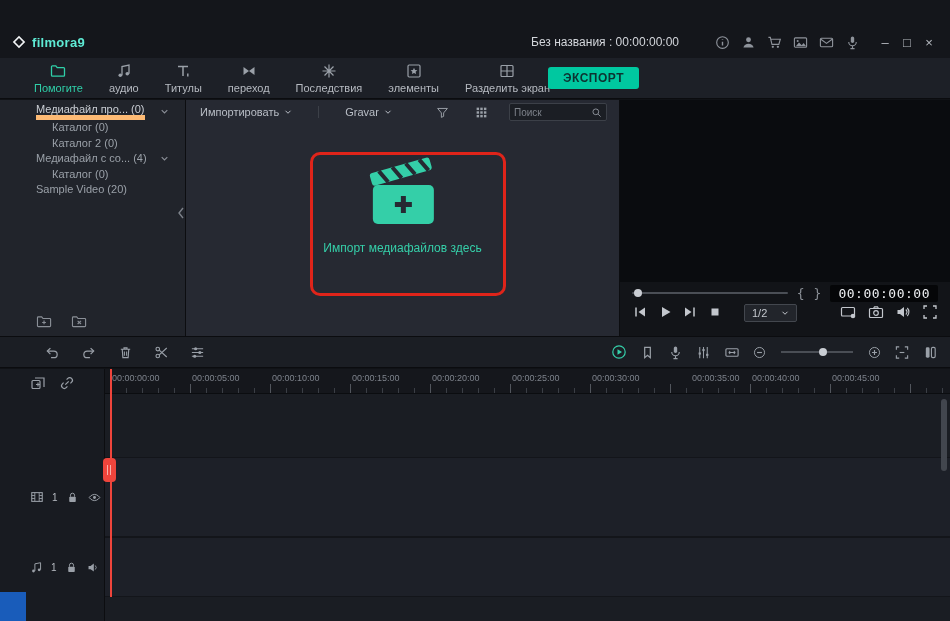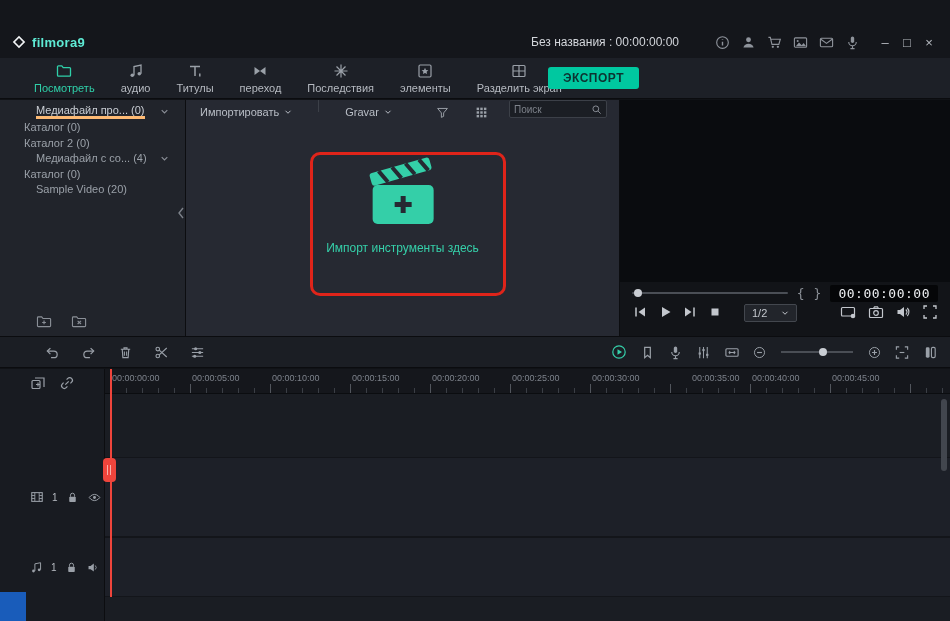--- a/index.html
+++ b/index.html
@@ -26,30 +26,30 @@
   .tab .ticon{color:#9aa0a8;height:16px}
   .tab.active{color:#2fd0a9}
   .tab.active .ticon{color:#2fd0a9}
   .export-btn{position:absolute;left:548px;top:9px;background:#00c8a0;color:#0c3331;font-weight:bold;font-size:12px;padding:4px 15px;border-radius:3px;letter-spacing:.5px;cursor:pointer}
 
   
   .content{position:absolute;top:100px;left:0;width:100%;height:236px;display:flex}
 
   .sidebar{width:186px;background:#21242b;position:relative;border-right:1px solid #0c0d10;padding-top:4px}
   .tree-item{height:15.5px;display:flex;align-items:center;font-size:11px;color:#9aa0a8;padding-left:36px;position:relative;cursor:pointer}
-  .tree-item.ind{padding-left:24px}
+  .tree-item.ind{padding-left:52px}
   .tree-item.sel{color:#c9cdd3}
-  .tree-item.sel .lbl{border-bottom:3px solid #fdba74}
+  .tree-item.sel .lbl{border-bottom:5px solid #fdba74}
   .tree-item .chev{position:absolute;right:16px;color:#8a8f97}
   .folder-actions{position:absolute;left:36px;bottom:7px;display:flex;gap:18px;color:#8a8f97}
   .folder-actions .ico{cursor:pointer}
   .collapse-handle{position:absolute;right:0;top:106px;color:#7d828a}
 
   .media{flex:1;background:#262932;position:relative;border-right:1px solid #0c0d10}
-  .media-head{height:24px;display:flex;font-size:11px;color:#b9bec6;padding:0 8px;gap:16px}
+  .media-head{height:24px;display:flex;align-items:center;font-size:11px;color:#b9bec6;padding:0 8px;gap:16px}
   .mh-drop{display:flex;align-items:center;gap:5px;padding:0 6px;cursor:pointer}
   .mh-divider{width:1px;height:12px;background:#3c4048;margin:0 4px}
   .mh-spacer{flex:1}
   .mh-iconbtn{color:#9aa0a8;padding:0 5px;cursor:pointer}
   .search-box{width:98px;height:16px;background:#1b1e24;border:1px solid #3c4048;border-radius:2px;display:flex;align-items:center;padding:8px 4px;margin-right:4px}
   .search-box input{flex:1;background:transparent;border:none;outline:none;color:#c6cad1;font-size:10px;min-width:0;font-family:inherit}
   .search-box input::placeholder{color:#7d828a}
   .empty-state{position:absolute;left:50%;top:56px;transform:translateX(-50%);display:flex;flex-direction:column;align-items:center;gap:9px;cursor:pointer}
   .empty-text{color:#35cfa9;font-size:12px;white-space:nowrap}
   .annotation{position:absolute;left:124px;top:52px;width:196px;height:144px;border:3px solid #df241a;border-radius:10px;pointer-events:none}
@@ -159,21 +159,21 @@
   </div>
 </header>
 
 <div class="tabbar">
   <div class="tab active">
     <span class="ticon ico">
       <svg width="16" height="16" viewBox="0 0 16 16">
           <path d="M1.5 3.8c0-.5.4-.9.9-.9h3.4l1.4 1.7h6.4c.5 0 .9.4.9.9v6.7c0 .5-.4.9-.9.9H2.4c-.5 0-.9-.4-.9-.9z" fill="none" stroke="currentColor" stroke-width="1.3"></path>
         </svg>
     </span>
-    <span>Посмотреть</span>
+    <span>Помогите</span>
   </div>
   <div class="tab">
     <span class="ticon ico">
       <svg width="16" height="16" viewBox="0 0 16 16">
           <path d="M6 12.2V3.5l7-1.4v8.6" fill="none" stroke="currentColor" stroke-width="1.3"></path>
           <circle cx="4.3" cy="12.3" r="1.8" fill="currentColor"></circle>
           <circle cx="11.3" cy="10.8" r="1.8" fill="currentColor"></circle>
         </svg>
     </span>
     <span>аудио</span>
@@ -329,21 +329,21 @@
       <span class="ico">
         <svg width="94" height="76" viewBox="0 0 94 76">
           <g transform="rotate(-16 22 30)">
               <rect x="17" y="16" width="62" height="13" rx="3" fill="#34cfa8"></rect>
             <path d="M27 16l6 13M41 16l6 13M55 16l6 13M69 16l6 13" stroke="#262932" stroke-width="4"></path>
             </g>
           <rect x="17" y="29" width="61" height="39" rx="5" fill="#34cfa8"></rect>
           <path d="M47.5 40v17M39 48.5h17" stroke="#262932" stroke-width="5"></path>
         </svg>
       </span>
-      <span class="empty-text">Импорт инструменты здесь</span>
+      <span class="empty-text">Импорт медиафайлов здесь</span>
     </div>
     <div class="annotation"></div>
   </section>
 
   <section class="preview">
     <div class="screen"></div>
     <div class="scrub-row">
       <div class="scrub-track">
         <div class="scrub-handle"></div>
       </div>

